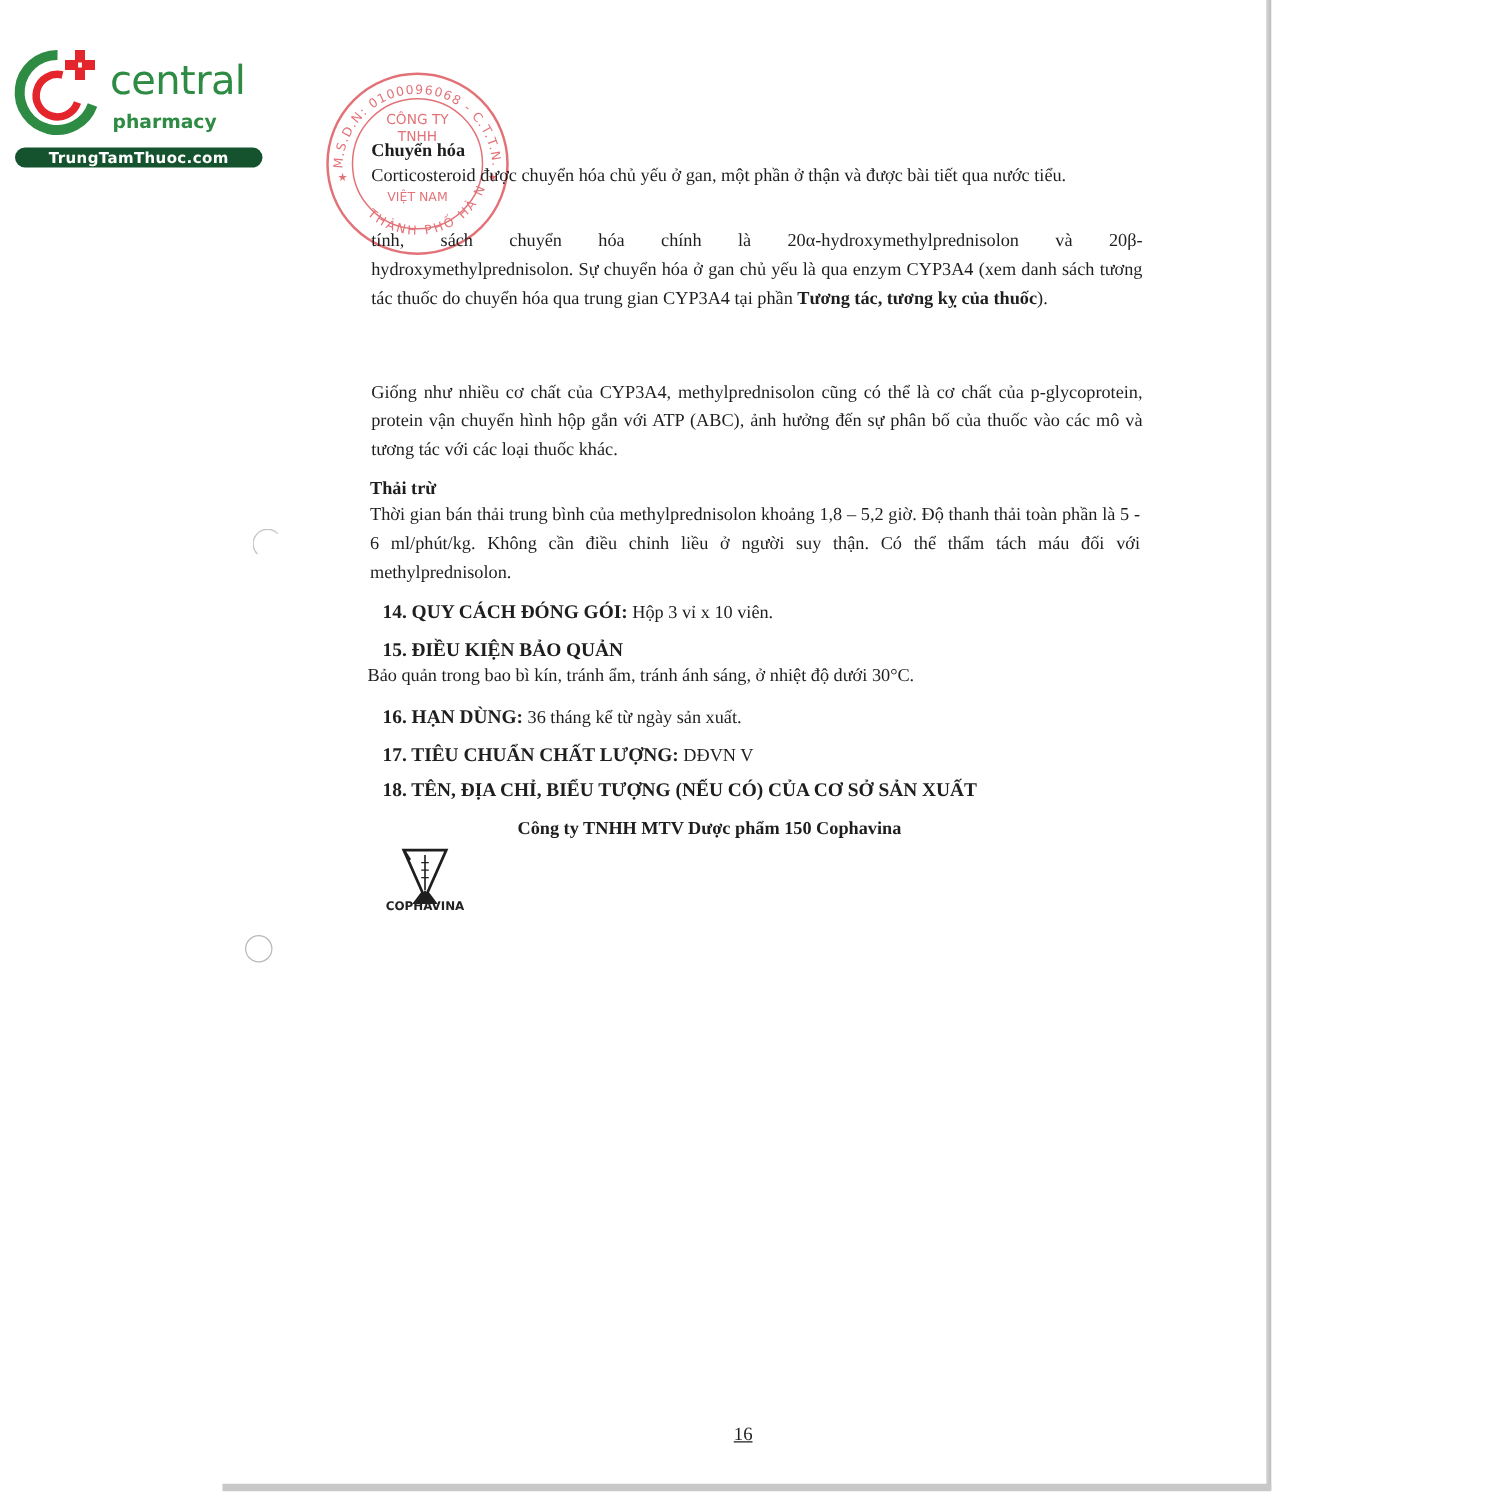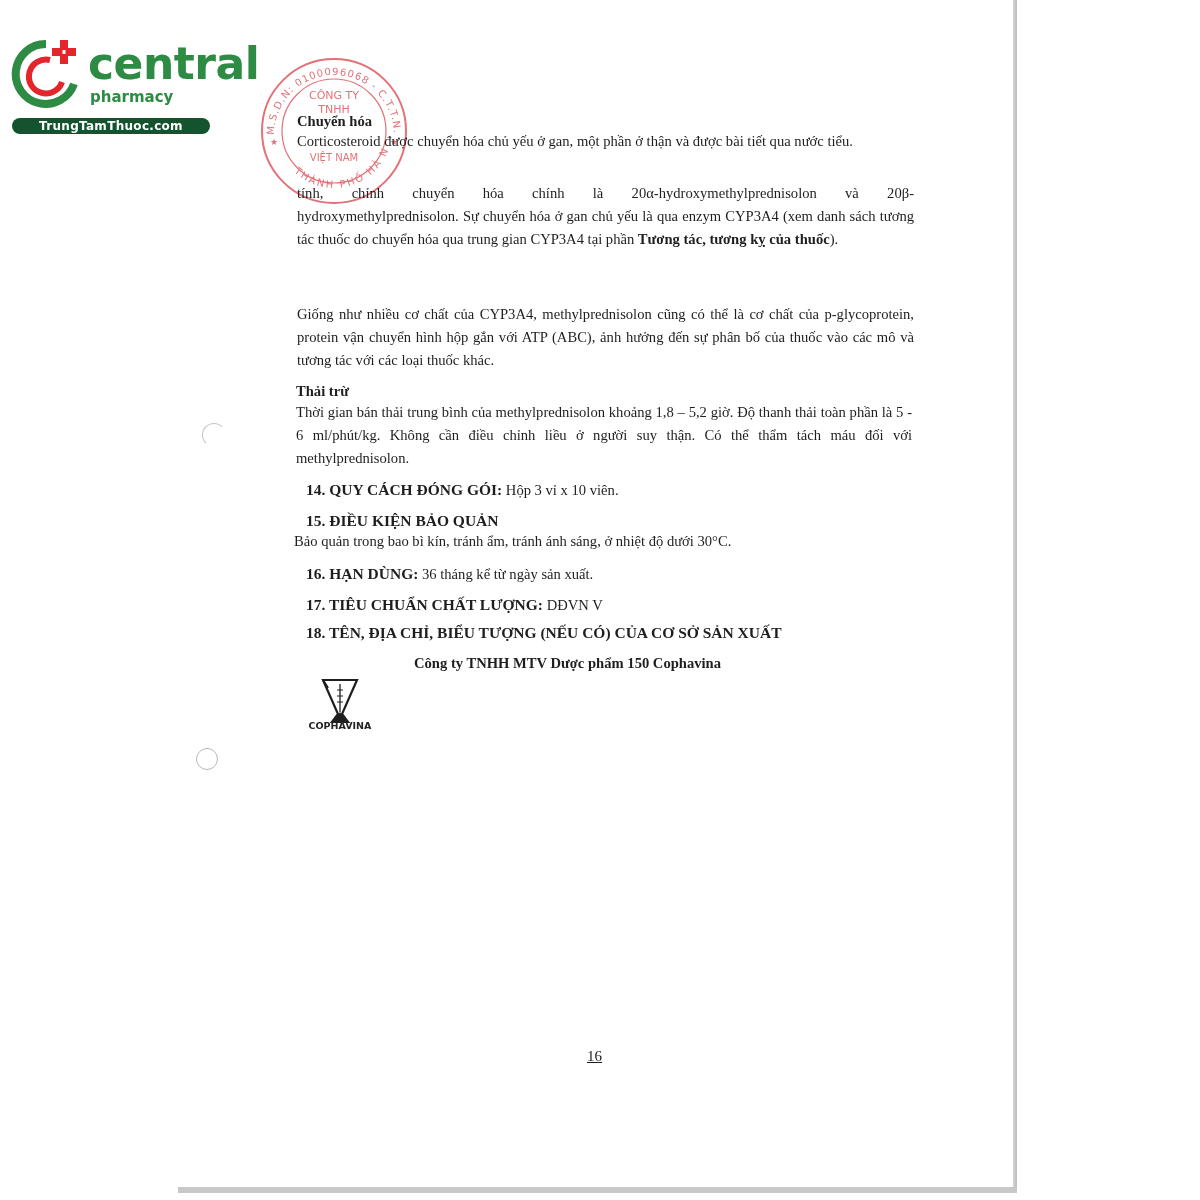--- a/index.html
+++ b/index.html
@@ -22,21 +22,21 @@
     position: absolute; border: 1.5px solid #b8b8b8; border-radius: 50%;
   }
   .hole-top { left: 202px; top: 423px; width: 22px; height: 22px; border-color: transparent; border-top-color:#c4c4c4; border-left-color:#c4c4c4; }
   .hole-bottom { left: 196px; top: 748px; width: 20px; height: 20px; }
 
   
   .brand { position: absolute; left: 10px; top: 38px; width: 205px; height: 100px; }
   .brand-mark { position: absolute; left: 0; top: 0; width: 72px; height: 72px; }
   .brand-name {
     position: absolute; left: 78px; top: 6px;
-    font-family: "DejaVu Sans", sans-serif; font-size: 44px; font-weight: 700;
+    font-family: "DejaVu Sans", sans-serif; font-size: 32px; font-weight: 400;
     color: #2d8b43; letter-spacing: -0.5px; line-height: 40px;
   }
   .brand-sub {
     position: absolute; left: 80px; top: 50px;
     font-family: "DejaVu Sans", sans-serif; font-size: 15px; font-weight: bold;
     color: #2d8b43; line-height: 18px;
   }
   .brand-url {
     position: absolute; left: 2px; top: 80px; width: 198px; height: 16px;
     background: #14532d; border-radius: 8px;
@@ -58,21 +58,21 @@
 
   .company-block { position: absolute; left: 414px; top: 652px; width: 478px; font-size: 14.6px; line-height: 23px; }
   .company-name { font-weight: bold; }
   .company-addr { text-align: justify; text-align-last: left; }
 
   .coph-logo { position: absolute; left: 306px; top: 676px; width: 68px; height: 60px; }
   .coph-label {
     position: absolute; left: 305px; top: 720px; width: 70px; text-align: center;
     font-family: "DejaVu Sans", sans-serif; font-size: 9.5px; font-weight: bold; color: #222;
   }
-  .page-num { position: absolute; left: 587px; top: 1048px; font-size: 15px; text-decoration: underline; }
+  .page-num { position: absolute; left: 587px; top: 1140px; font-size: 15px; text-decoration: underline; }
 </style>
 </head>
 <body>
 
 <div class="page-edge-right"></div>
 <div class="page-edge-bottom"></div>
 <div class="hole hole-top"></div>
 <div class="hole hole-bottom"></div>
 
 <div class="brand">
@@ -107,21 +107,21 @@
   <text x="12" y="90" font-size="9" fill="#d9434b">★</text>
   <text x="132" y="90" font-size="9" fill="#d9434b">★</text>
 </svg>
 
 <div class="text p h-sub" style="top:110px;">Chuyển hóa</div>
 <div class="text p" style="top:130px;">Corticosteroid được chuyển hóa chủ yếu ở gan, một phần ở thận và được bài tiết qua nước tiểu.</div>
 
 <div class="text p" style="top:182px;">
   <div class="just-line">
     <span>tính,</span>
-    <span>chỉnh</span>
+    <span>sách</span>
     <span>chuyển</span>
     <span>hóa</span>
     <span>chính</span>
     <span>là</span>
     <span>20α-hydroxymethylprednisolon</span>
     <span>và</span>
     <span>20β-</span>
   </div>
   <div style="text-align:justify;text-align-last:left;"><span>hydroxymethylprednisolon. Sự chuyển hóa ở gan chủ yếu là qua enzym CYP3A4 (xem danh sách tương tác thuốc do chuyển hóa qua trung gian CYP3A4 tại phần </span><b>Tương tác, tương kỵ của thuốc</b><span>).</span></div>
 </div>

